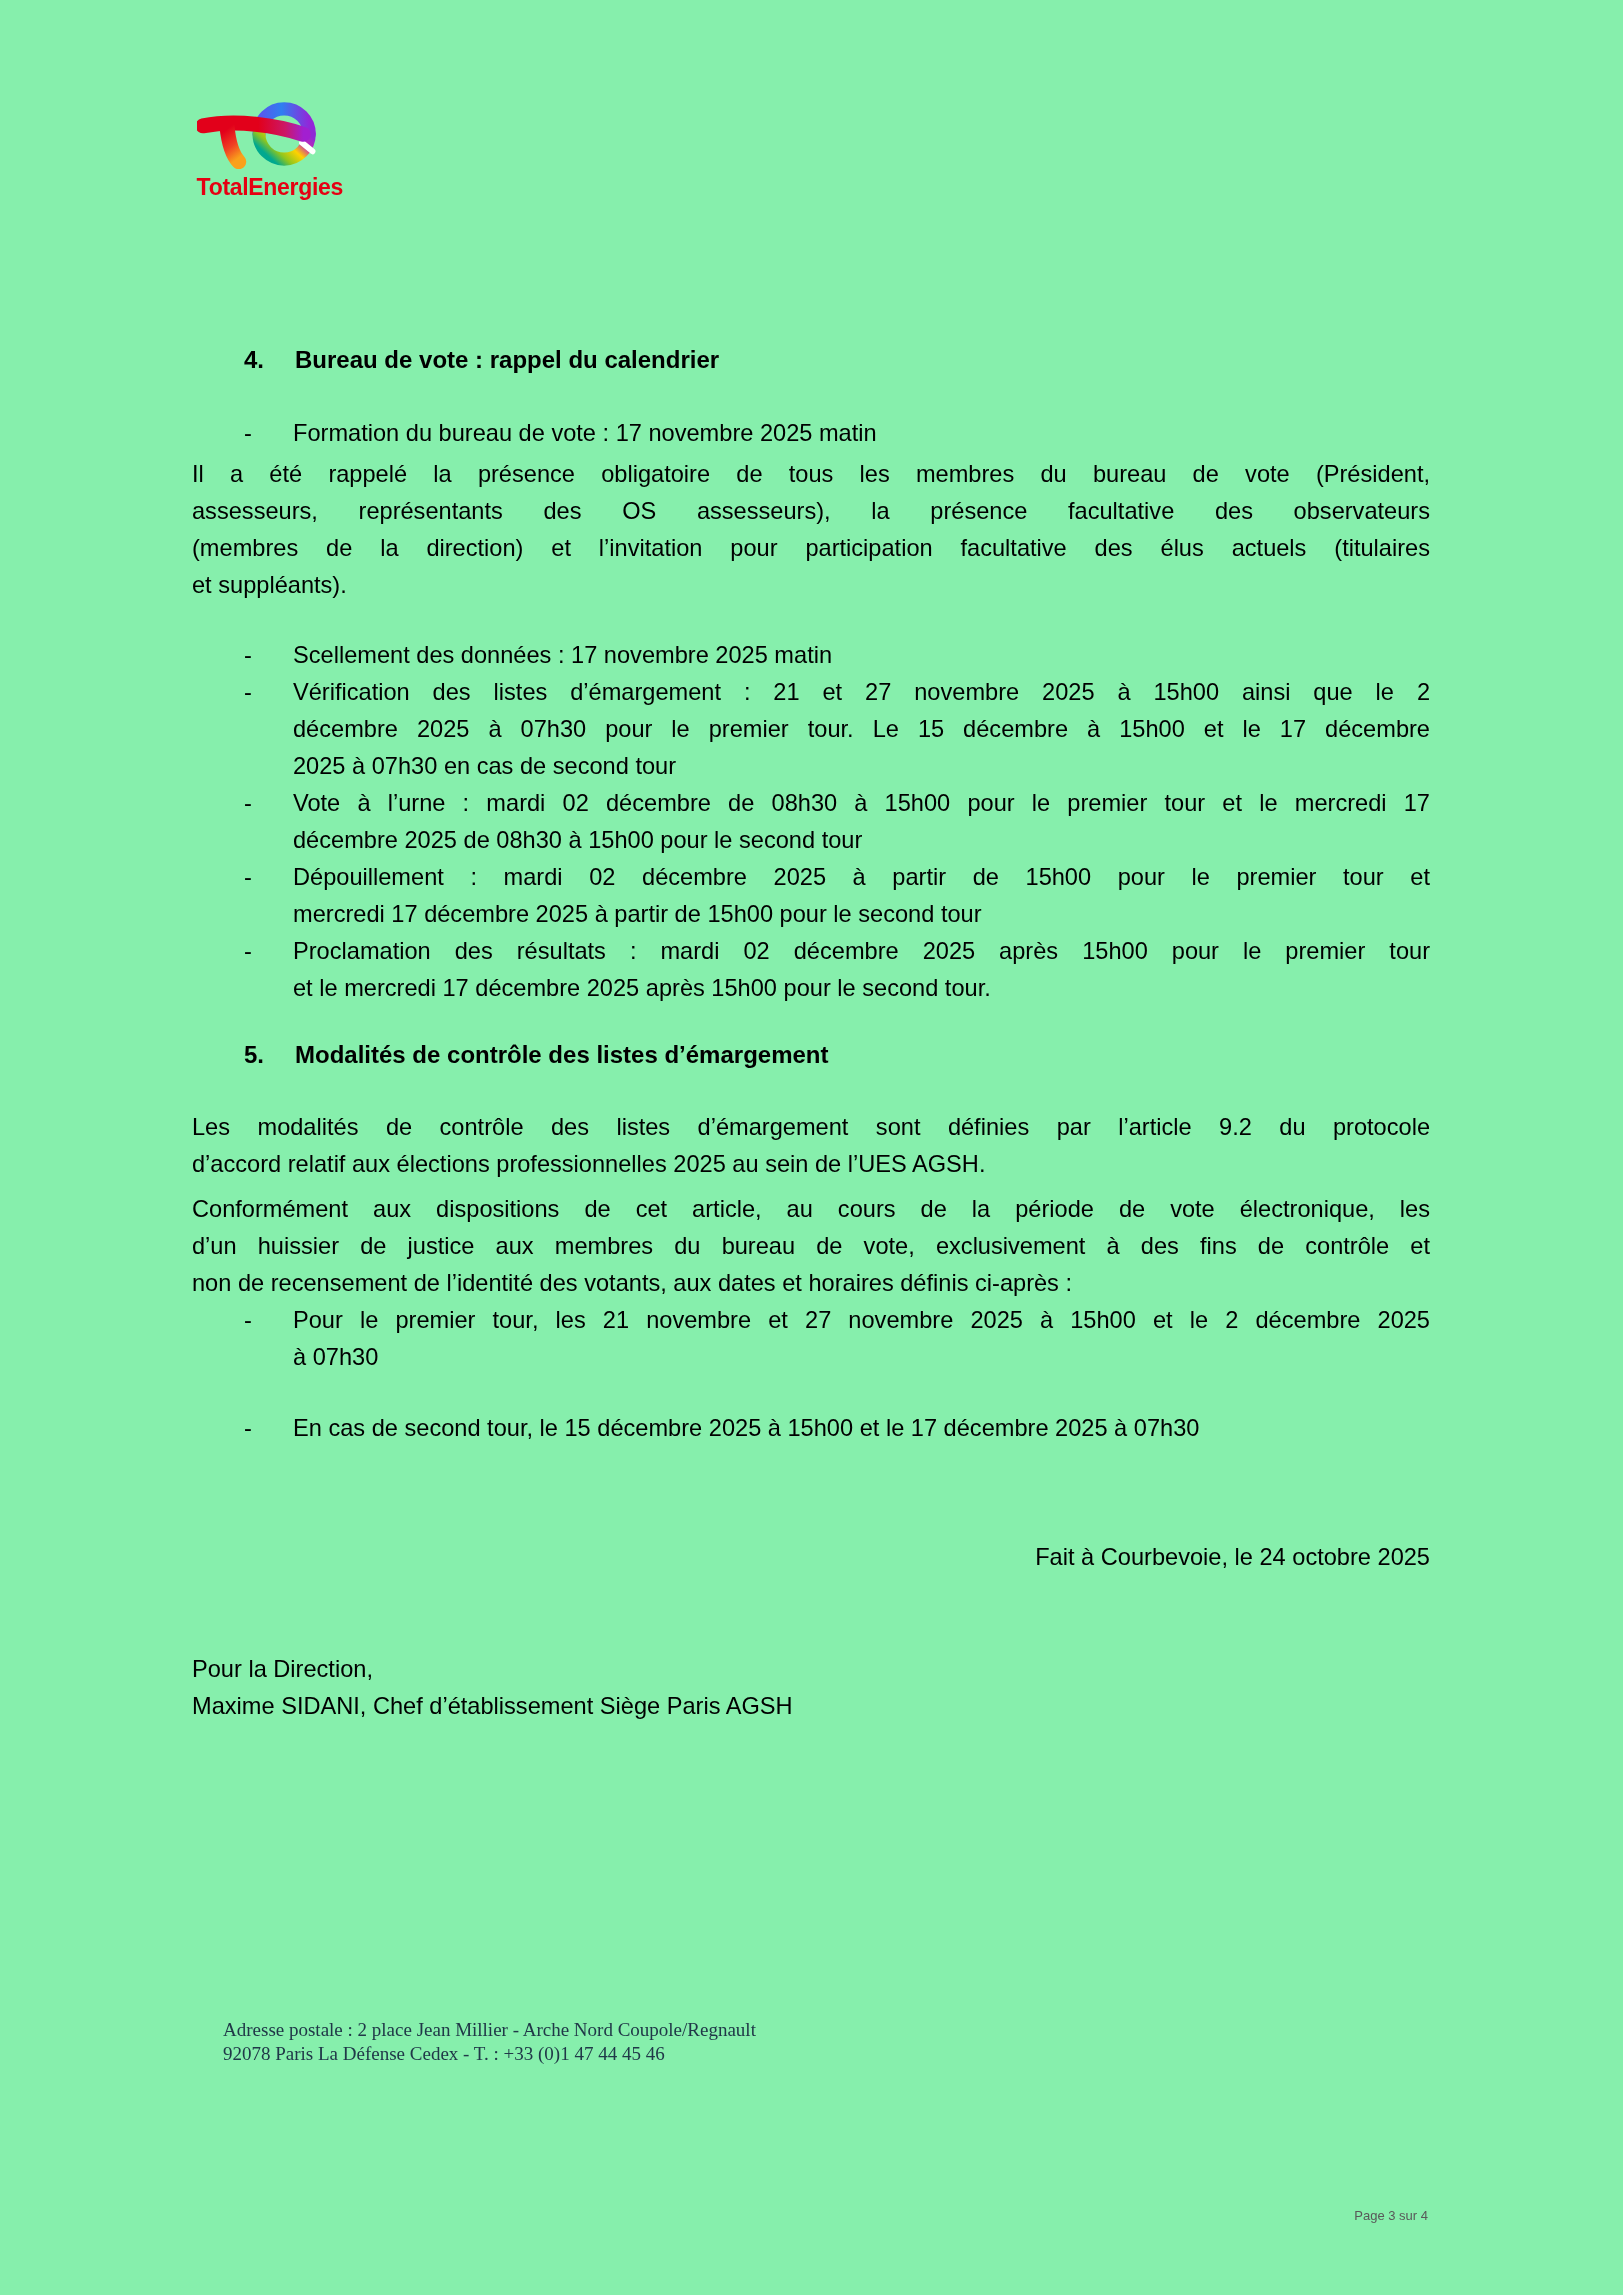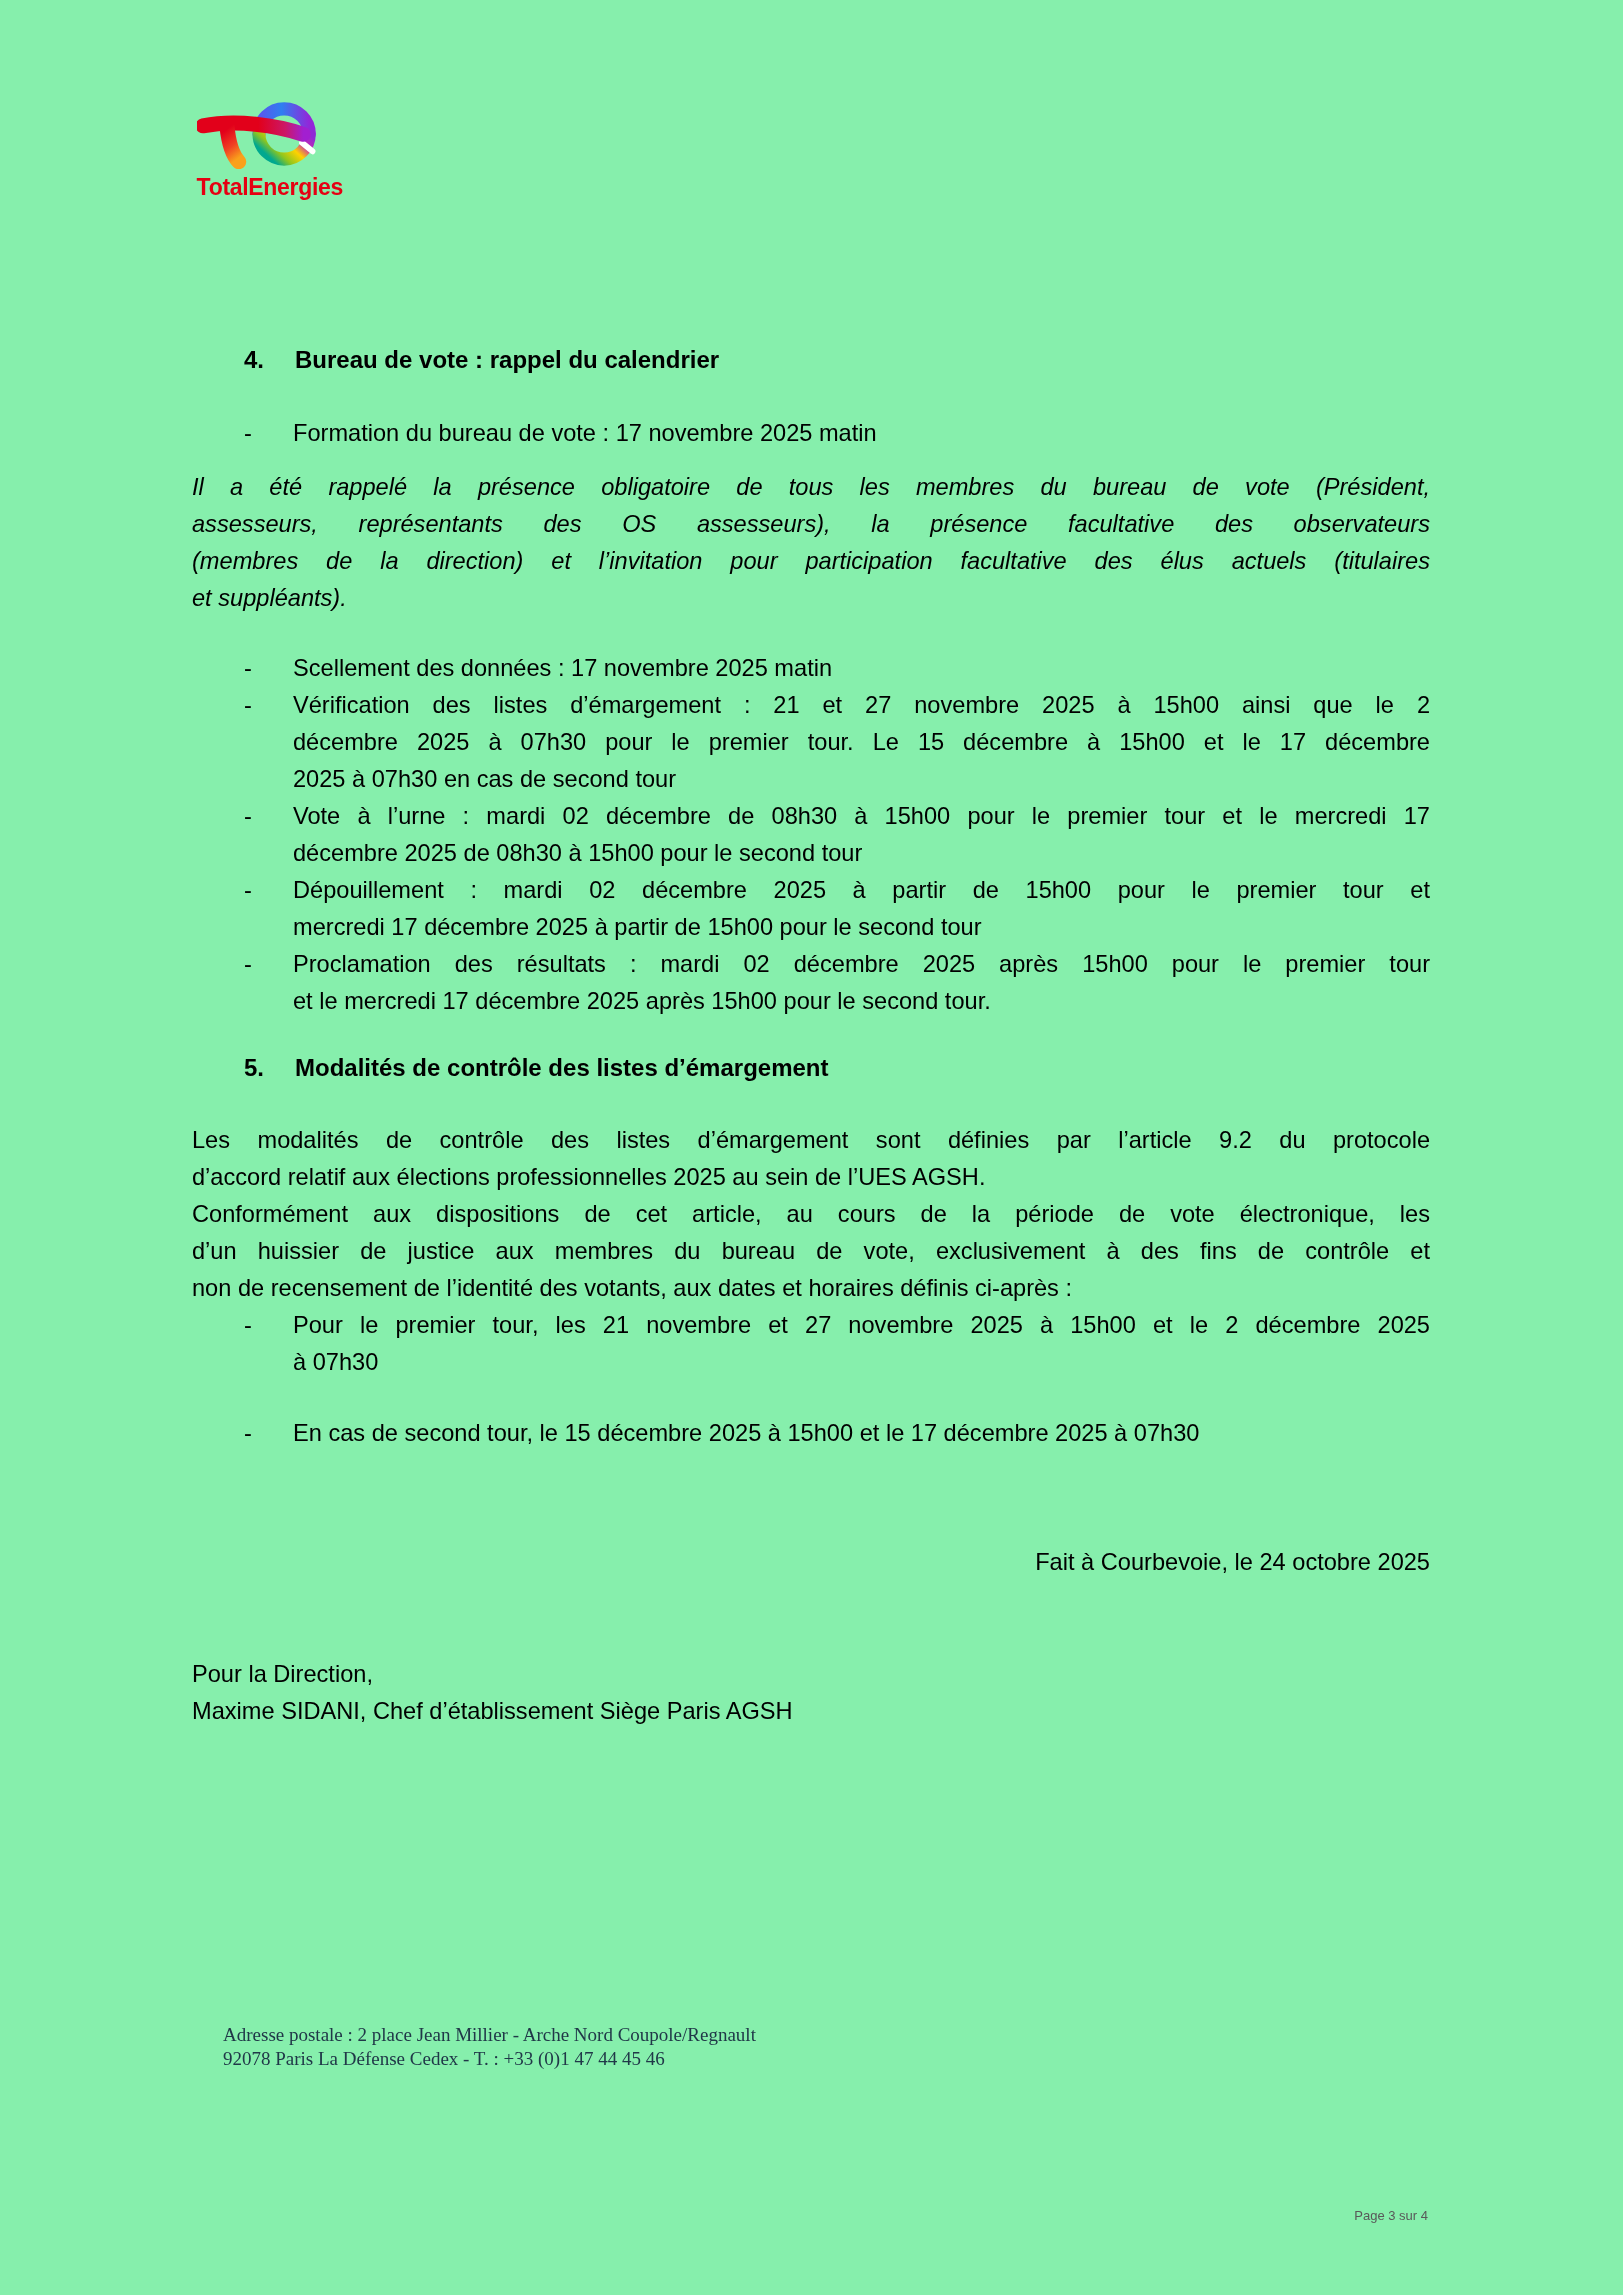--- a/index.html
+++ b/index.html
@@ -23,25 +23,25 @@
   .heading { display:flex; padding-left:52px; font-weight:bold; font-size:24px; line-height:37px; }
   .heading .h-num { width:51px; flex:none; }
   .para .jline, .li-text .jline { text-align:justify; text-align-last:justify; }
   .para .jline.last, .li-text .jline.last { text-align-last:left; }
   .list .li { display:flex; padding-left:52px; }
   .list .marker { width:49px; flex:none; }
   .list .li-text { flex:1; min-width:0; }
 
   #heading4 { margin-top:139px; }
   #formation-list { margin-top:37px; }
-  #para-rappel { margin-top:17px;font-style:italic; }
+  #para-rappel { margin-top:4px; }
   #calendar-list { margin-top:33px; }
   #heading5 { margin-top:29.4px; }
   #para-modalites { margin-top:36px; }
-  #para-conformement { margin-top:0; }
+  #para-conformement { margin-top:8px; }
   #control-list { margin-top:0; }
   #control-list .li + .li { margin-top:34px; }
 
   #dateline { margin-top:92px; text-align:right; font-size:23.6px; line-height:37px; }
   #signature { margin-top:75px; font-size:23.6px; line-height:37px; }
 
   
   .footer { font-family:"Liberation Serif", serif; color:var(--footer-navy,#203848); }
   #footer-address { margin-top:293px; font-size:19px; line-height:24px;margin-left:31px; }
   #footer-company { margin-top:19.6px; font-size:19px; line-height:21.6px; }

